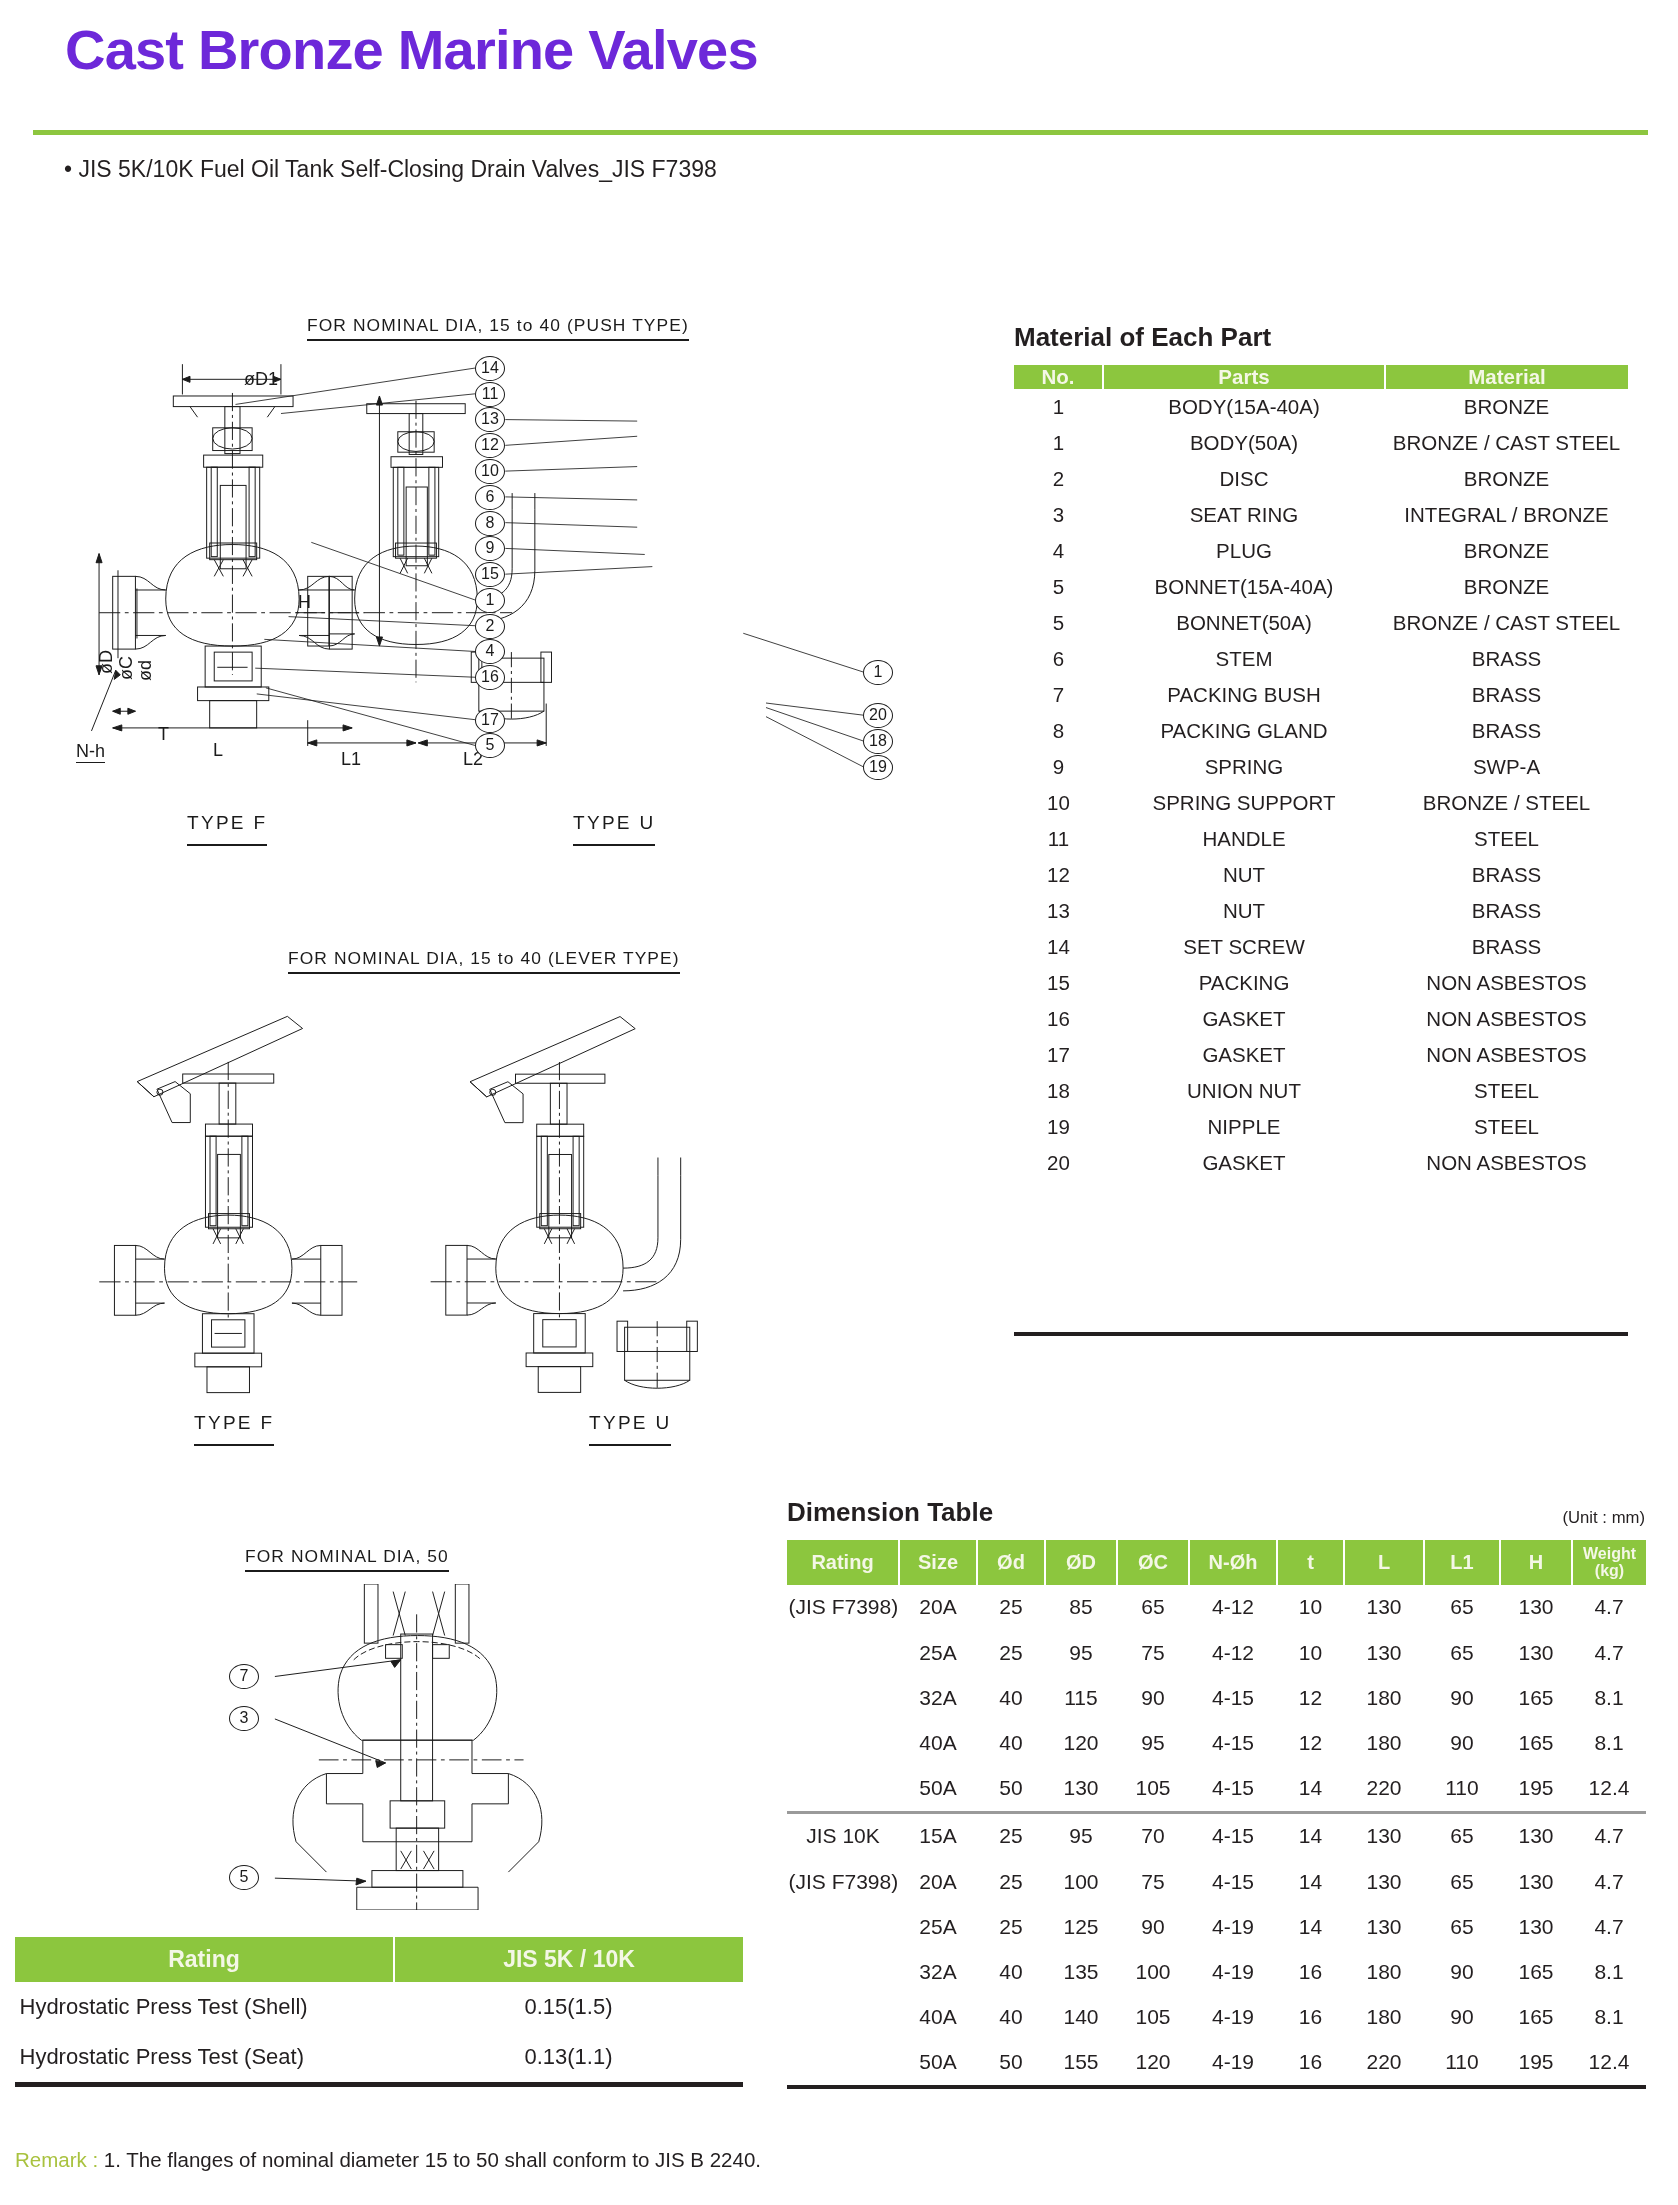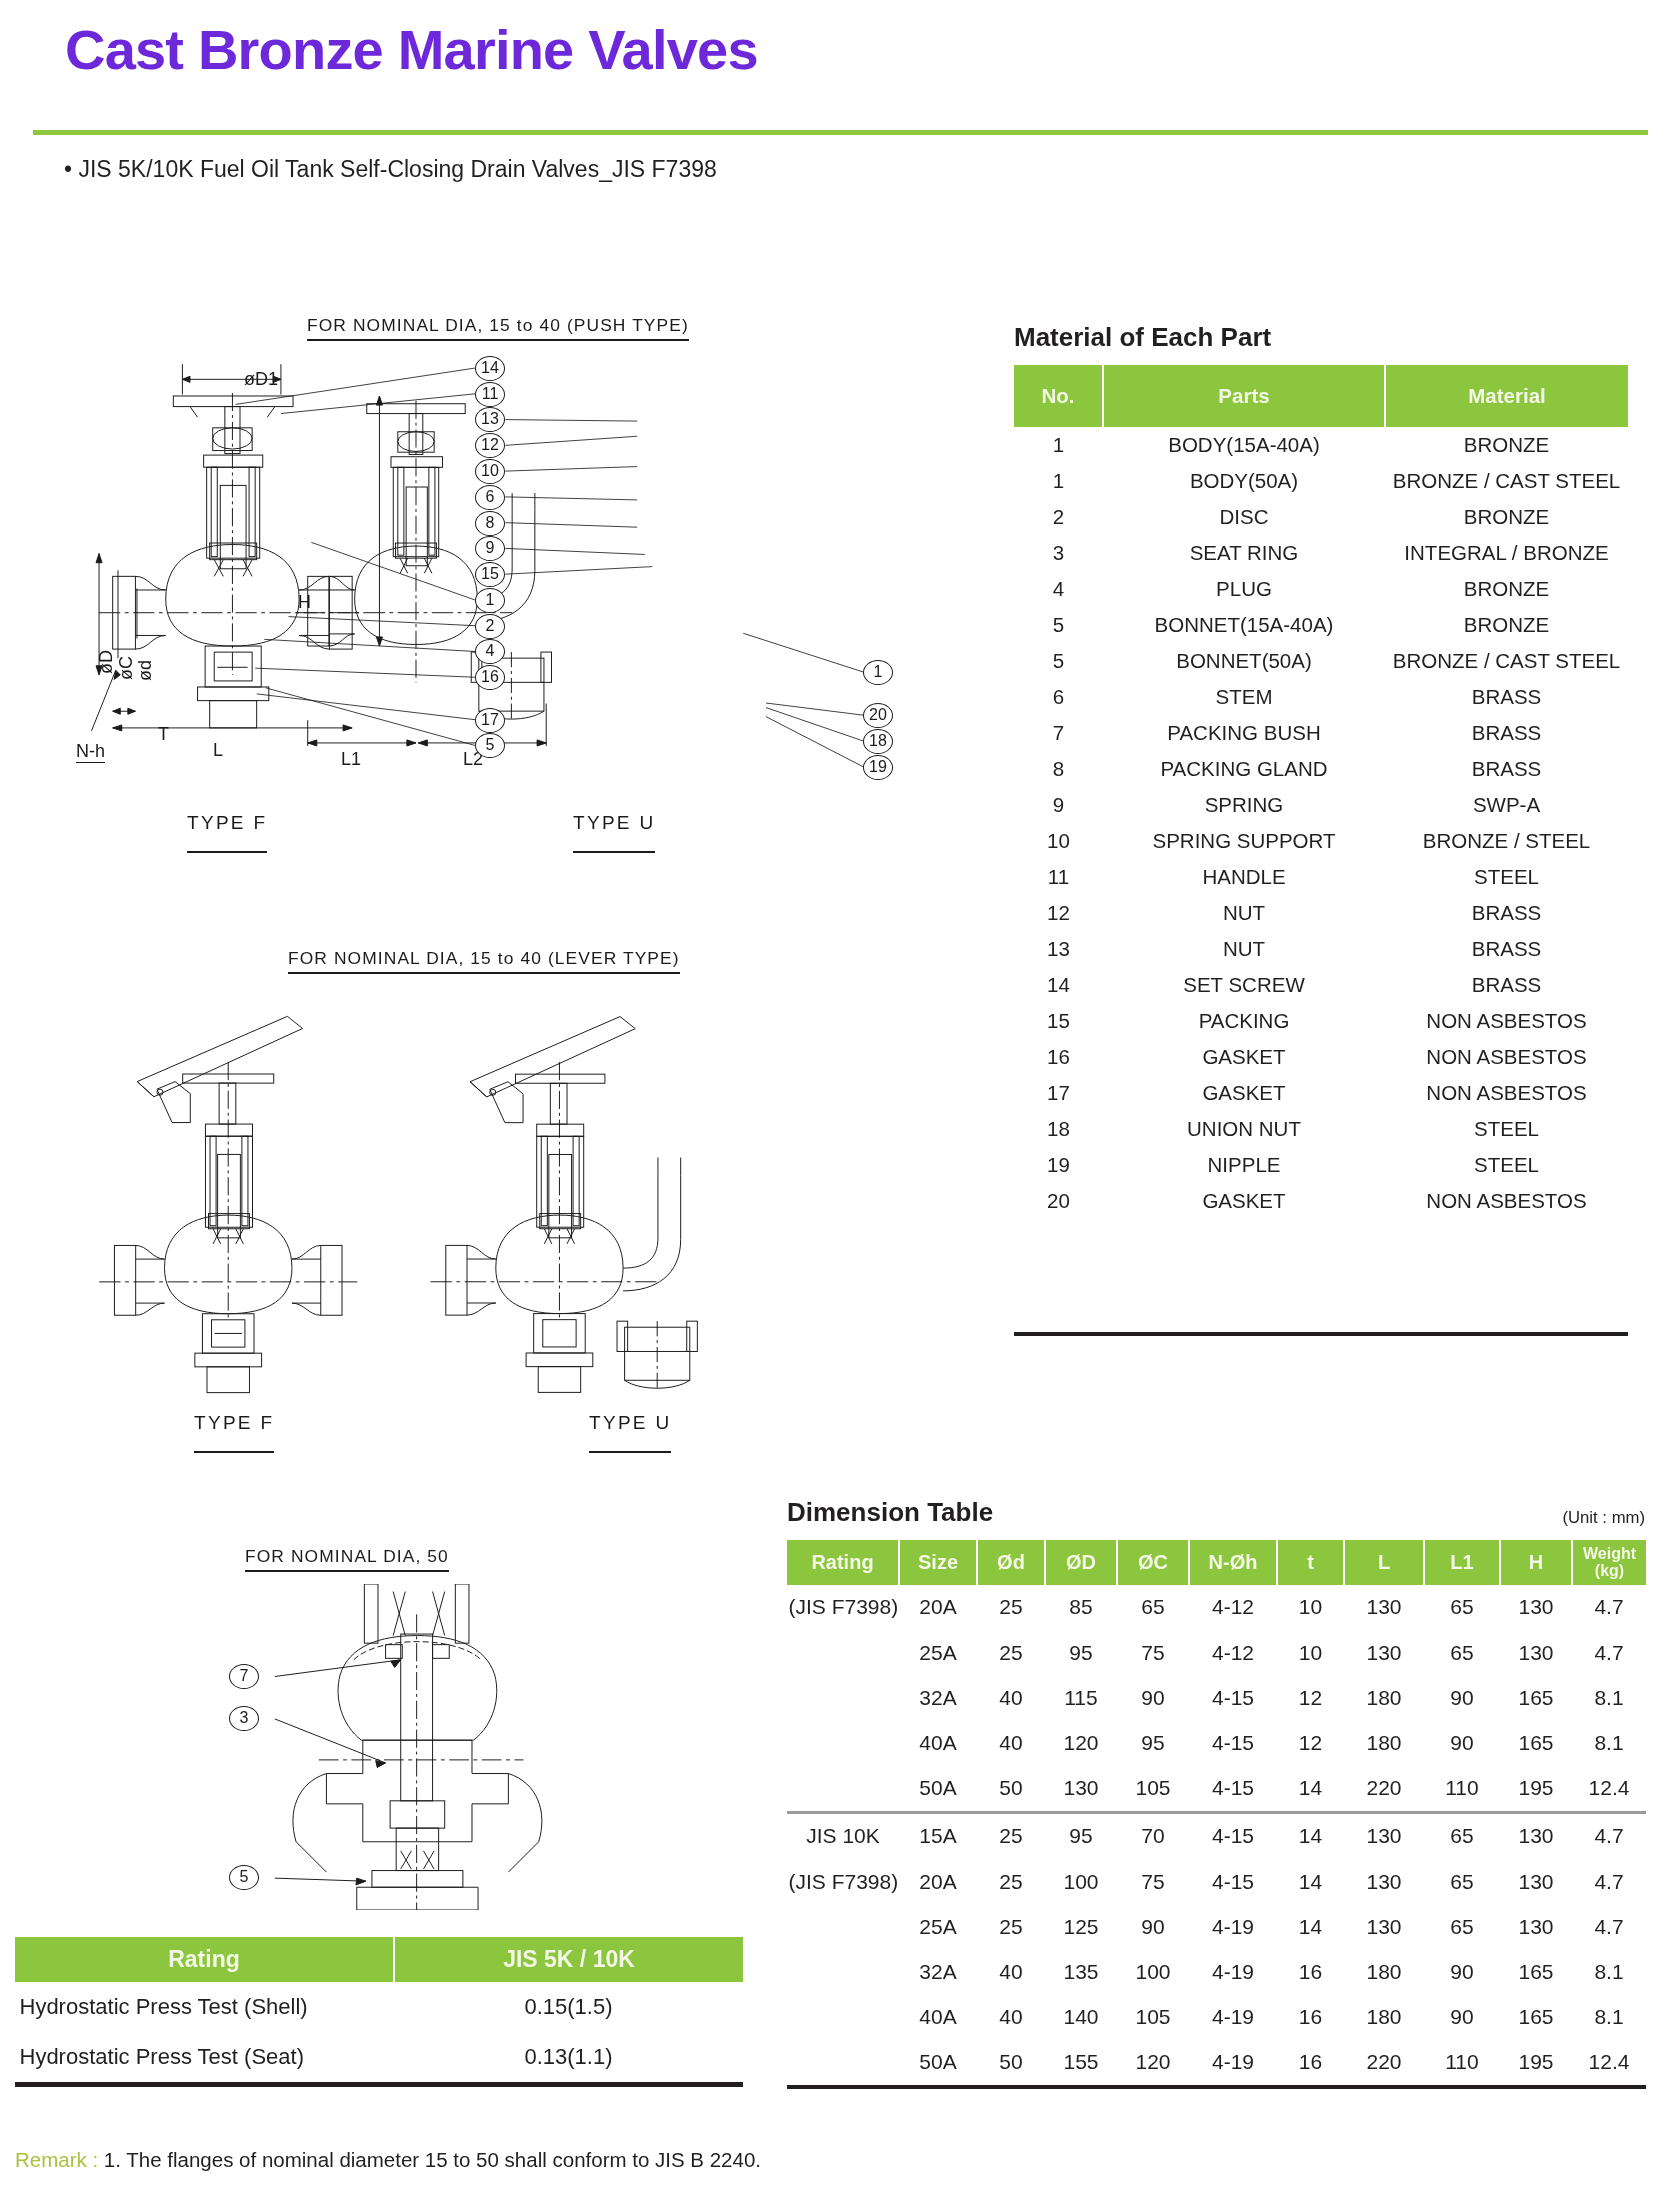--- a/index.html
+++ b/index.html
@@ -26,21 +26,21 @@
   #subtitle {
     position: absolute; left: 64px; top: 156px;
     font-size: 23px; color: #231f20; white-space: nowrap;
   }
 
   
   .tbl { border-collapse: collapse; width: 100%; }
   .tbl th {
     background: #8CC63E; color: #F4F7E6;
     font-size: 20.5px; font-weight: bold;
-    padding: 20px 3px; text-align: center;
+    padding: 1px 3px; text-align: center;
     border-right: 2.3px solid #ffffff;
     line-height: 1.08;
   }
   .tbl th:last-child { border-right: none; }
   .tbl td {
     font-size: 20.5px; text-align: center; color: #231f20;
     padding: 6.8px 1.5px; white-space: nowrap;
   }
   .sect-title {
     font-size: 26px; font-weight: bold; color: #231f20;
@@ -104,21 +104,21 @@
   .dwg { position: absolute; }
   .cap {
     font-family: "Liberation Sans", sans-serif;
     font-size: 17.4px; letter-spacing: 1.1px;
     color: #1b1b1b; white-space: nowrap;
     border-bottom: 2.3px double #1b1b1b; padding-bottom: 3px;
     display:inline-block;
   }
   .typecap {
     font-size: 19px; letter-spacing: 2.3px; color:#1b1b1b;
-    border-bottom: 2.3px double #1b1b1b; padding-bottom: 17px;
+    border-bottom: 2.3px double #1b1b1b; padding-bottom: 10px;
     display:inline-block; white-space: nowrap;
   }
   .dimlbl { position:absolute; font-size: 18px; color:#1b1b1b; font-family:"Liberation Sans",sans-serif;}
   .dimlbl.vert { writing-mode: vertical-rl; transform: rotate(180deg); }
   .bub {
     position:absolute; width: 30px; height: 25px; border:1.5px solid #1b1b1b;
     border-radius: 50%; background:#fff;
     font-size: 16px; line-height: 22px; text-align:center; color:#1b1b1b;
   }
   .underlbl { border-bottom: 1.5px solid #1b1b1b; }

